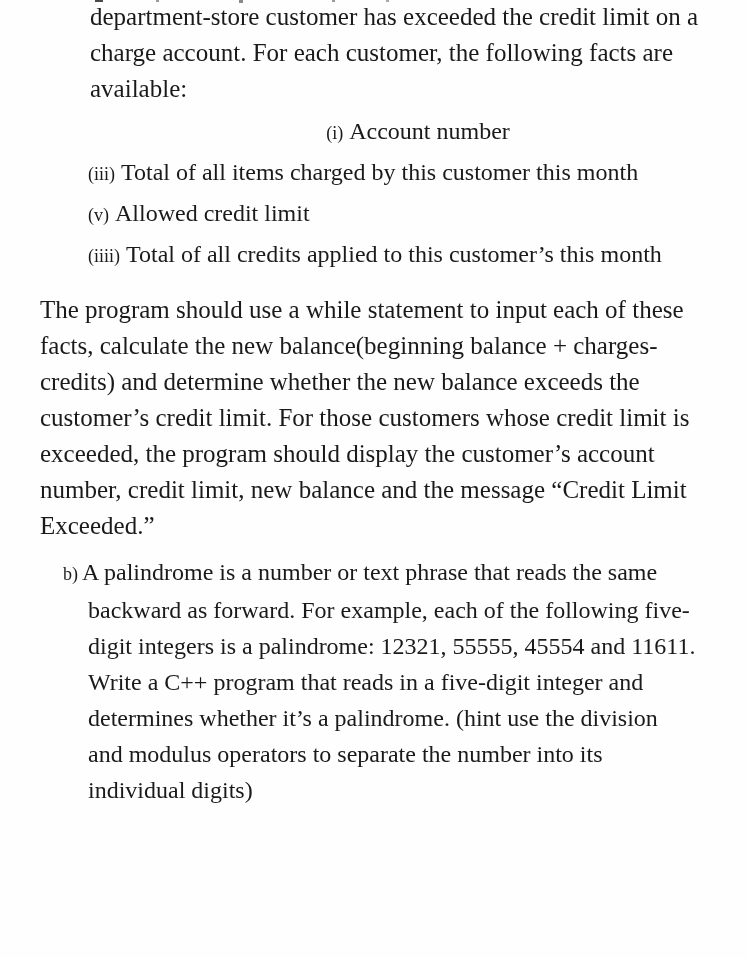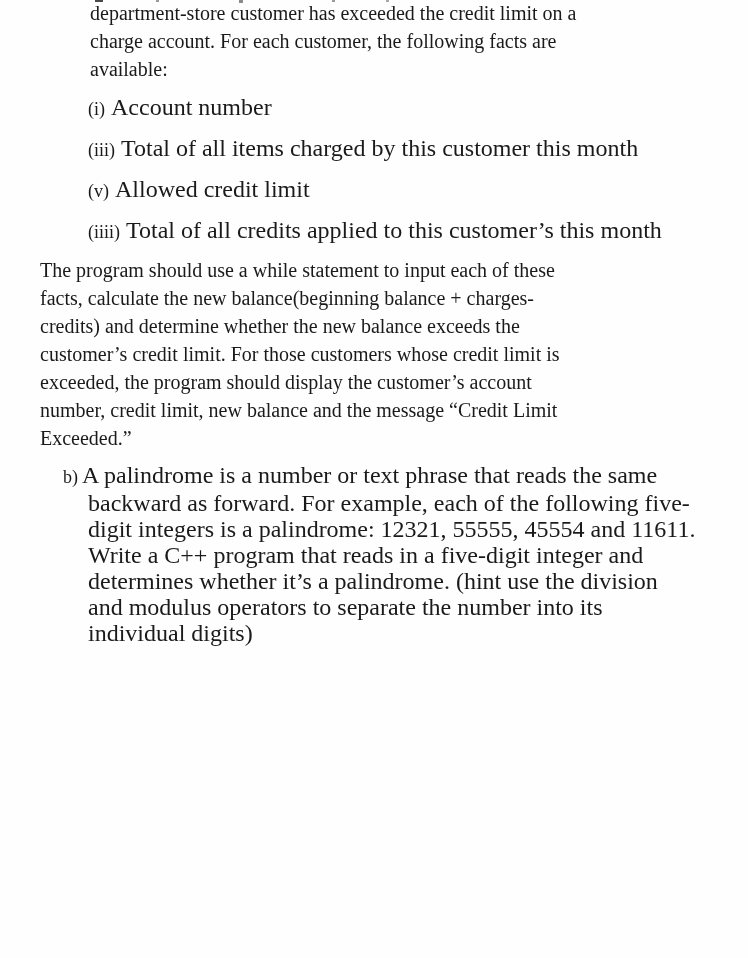--- a/index.html
+++ b/index.html
@@ -10,52 +10,53 @@
   .page {
     position: relative;
     width: 748px;
     height: 958px;
     background: #fefefe;
     overflow: hidden;
     font-family: "Liberation Serif", "DejaVu Serif", serif;
     color: #1a1a1a;
   }
   .para {
-    font-size: 20px;
-    line-height: 28px;
+    font-size: 25px;
+    line-height: 36px;
     white-space: pre-line;
   }
   .intro-para {
     margin: -1px 30px 0 90px;
   }
   .facts-list {
     margin: 0;
   }
   .fact-item {
     font-size: 24px;
     line-height: 28px;
     margin-left: 88px;
     margin-top: 11px;
     white-space: nowrap;
   }
   .fact-item.first {
     margin-top: 10px;
+    text-align: center;
   }
   .marker {
     font-size: 18px;
     margin-right: 6px;
   }
   .body-para {
-    margin: 10px 30px 0 40px;
+    margin: 22px 30px 0 40px;
   }
   .item-b {
     margin: 10px 30px 0 88px;
     text-indent: -25px;
     font-size: 24px;
-    line-height: 26px;
+    line-height: 36px;
   }
   .item-b .marker {
     margin-right: 4px;
   }
   .item-b .item-b-text {
     white-space: pre-line;
   }
   
   .top-remnants {
     position: absolute;

